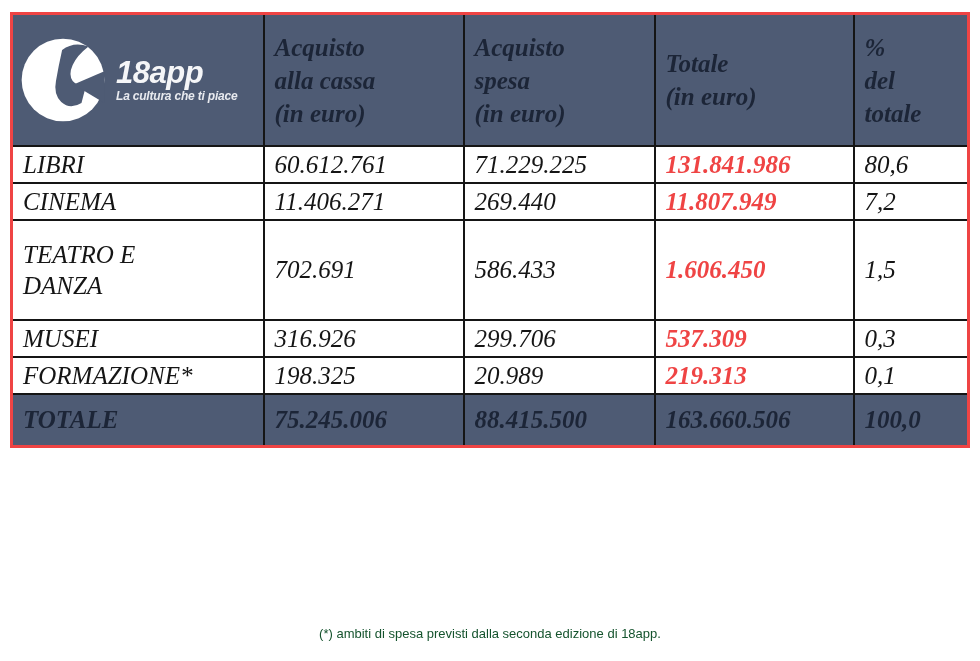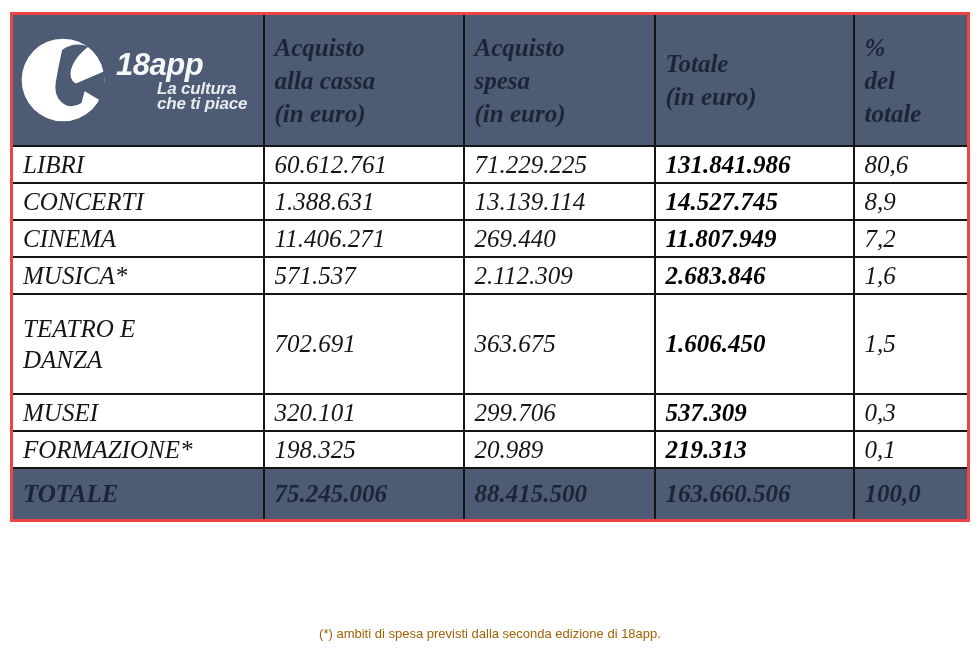--- a/index.html
+++ b/index.html
@@ -22,38 +22,38 @@
     overflow:hidden;
   }
   thead th{
     background:#4e5b74;color:#1c2537;font-weight:bold;
     height:126px;line-height:33px;
   }
   thead th .hline{display:block;}
   tr.r-norm{height:32px;}
   tr.r-tall{height:100px;}
   td.cat{white-space:pre-line;line-height:31px;}
-  td.tot{font-weight:bold;color:#000000;}
+  td.tot{font-weight:bold;color:#ef4444;}
   tr.total-row td{
     background:#4e5b74;color:#1c2537;font-weight:bold;height:46px;
   }
   .logo-cell{padding:2px 2px 2px 6px;}
   .logo-wrap{display:flex;align-items:center;gap:9px;}
   .logo-mark{width:88px;height:88px;flex:0 0 auto;}
   .logo-text .brand{
     font-family:"Liberation Sans",sans-serif;font-weight:bold;
     font-size:31px;color:#f5f6f8;line-height:32px;letter-spacing:-0.5px;
   }
   .logo-text .tagline{
     font-family:"Liberation Sans",sans-serif;
-    font-size:17px;color:#e8eaef;line-height:15px;letter-spacing:-0.2px;margin-left:41px;
+    font-size:12px;color:#e8eaef;line-height:15px;letter-spacing:-0.2px;
   }
   .footer{
     position:absolute;left:0;top:626px;width:980px;text-align:center;
-    font-family:"Liberation Sans",sans-serif;font-size:13px;color:#a16207;
+    font-family:"Liberation Sans",sans-serif;font-size:13px;color:#14532d;
     line-height:16px;
   }
 </style>
 </head>
 <body>
 
 <div class="page">
 
   <table class="data">
     <colgroup>
@@ -101,51 +101,37 @@
     </thead>
     <tbody>
       <tr class="r-norm">
         <td class="cat">LIBRI</td>
         <td>60.612.761</td>
         <td>71.229.225</td>
         <td class="tot">131.841.986</td>
         <td>80,6</td>
       </tr>
       <tr class="r-norm">
-        <td class="cat">CONCERTI</td>
-        <td>1.388.631</td>
-        <td>13.139.114</td>
-        <td class="tot">14.527.745</td>
-        <td>8,9</td>
-      </tr>
-      <tr class="r-norm">
         <td class="cat">CINEMA</td>
         <td>11.406.271</td>
         <td>269.440</td>
         <td class="tot">11.807.949</td>
         <td>7,2</td>
       </tr>
-      <tr class="r-norm">
-        <td class="cat">MUSICA*</td>
-        <td>571.537</td>
-        <td>2.112.309</td>
-        <td class="tot">2.683.846</td>
-        <td>1,6</td>
-      </tr>
       <tr class="r-tall">
         <td class="cat">TEATRO E
 DANZA</td>
         <td>702.691</td>
-        <td>363.675</td>
+        <td>586.433</td>
         <td class="tot">1.606.450</td>
         <td>1,5</td>
       </tr>
       <tr class="r-norm">
         <td class="cat">MUSEI</td>
-        <td>320.101</td>
+        <td>316.926</td>
         <td>299.706</td>
         <td class="tot">537.309</td>
         <td>0,3</td>
       </tr>
       <tr class="r-norm">
         <td class="cat">FORMAZIONE*</td>
         <td>198.325</td>
         <td>20.989</td>
         <td class="tot">219.313</td>
         <td>0,1</td>

